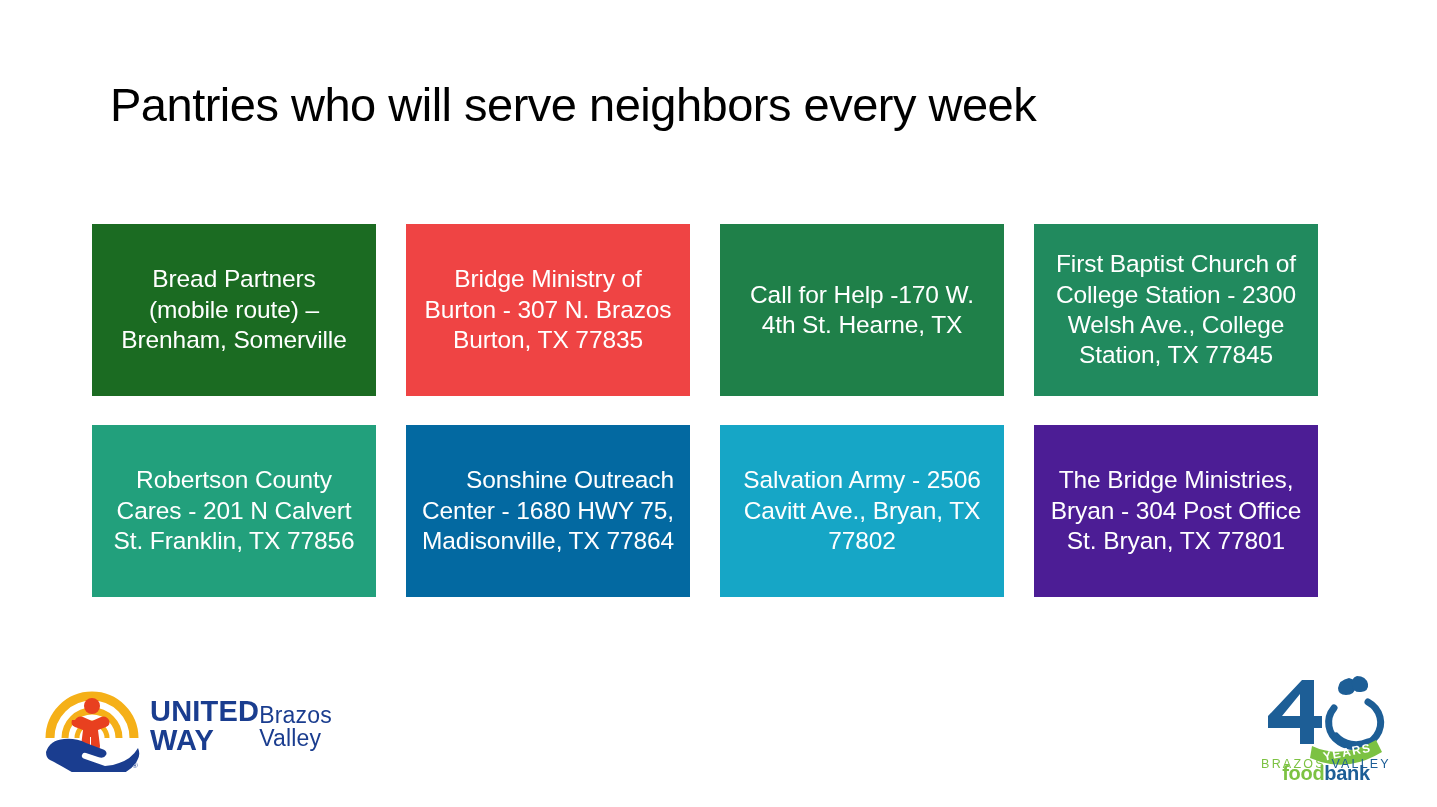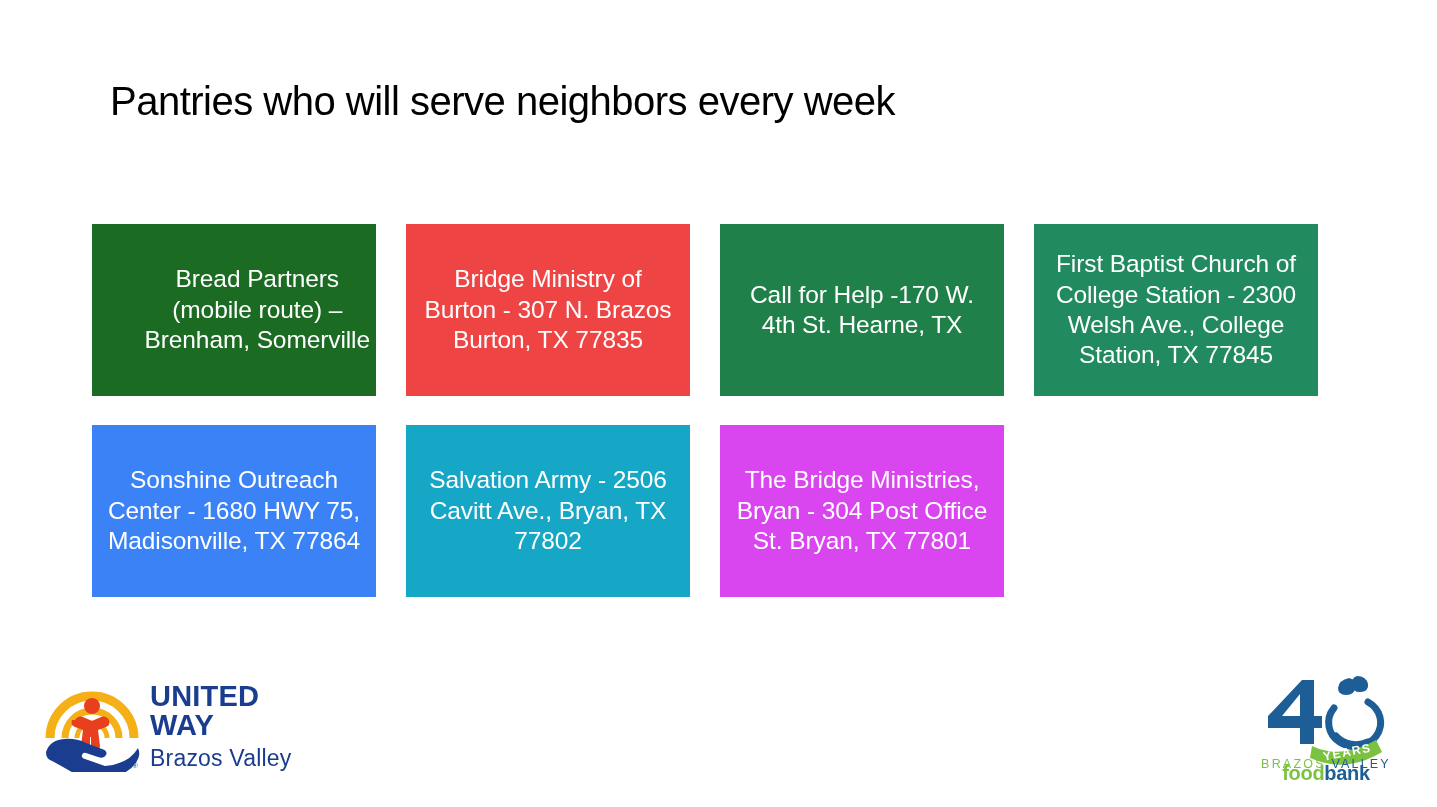--- a/index.html
+++ b/index.html
@@ -21,21 +21,21 @@
     inset: 0;
     background: #ffffff;
   }
 
   
   .slide-title {
     position: absolute;
     left: 110px;
     top: 78px;
     width: 1220px;
-    font-size: 40px;
+    font-size: 47px;
     line-height: 1.15;
     font-weight: 400;
     color: #000000;
     letter-spacing: -0.5px;
     white-space: nowrap;
   }
 
   
   .card-grid {
     position: absolute;
@@ -78,21 +78,21 @@
     gap: 10px;
   }
   .uw-mark {
     width: 96px;
     height: 92px;
     position: relative;
     flex: 0 0 auto;
   }
   .uw-words {
     display: flex;
-    flex-direction: column;
+    flex-direction: row;
     justify-content: center;
     line-height: 1;
   }
   .uw-line1 {
     font-size: 29px;
     font-weight: 700;
     color: #1a3d8f;
     letter-spacing: 0.2px;
   }
   .uw-line2 {
@@ -122,21 +122,21 @@
 </style>
 </head>
 <body style="background-color: rgb(255, 255, 255);">
 
 <div class="slide">
 
   <div class="slide-title">Pantries who will serve neighbors every week</div>
 
   <div class="card-grid">
 
-    <div class="card" style="background-color: rgb(27, 107, 34); justify-content: flex-end;">
+    <div class="card" style="background-color: rgb(27, 107, 34);">
       <span class="card-text">Bread Partners
 (mobile route) –
 Brenham, Somerville</span>
     </div>
 
     <div class="card" style="background-color: #ef4444;">
       <span class="card-text">Bridge Ministry of
 Burton - 307 N. Brazos
 Burton, TX 77835</span>
     </div>
@@ -146,34 +146,39 @@
 4th St. Hearne, TX</span>
     </div>
 
     <div class="card" style="background-color: rgb(33, 138, 94); text-align: center;">
       <span class="card-text">First Baptist Church of
 College Station - 2300
 Welsh Ave., College
 Station, TX 77845</span>
     </div>
 
-
-    <div class="card" style="background-color: #3b82f6;">
+    <div class="card" style="background-color: rgb(34, 160, 124);">
+      <span class="card-text">Robertson County
+Cares - 201 N Calvert
+St.  Franklin, TX 77856</span>
+    </div>
+
+    <div class="card" style="background-color: #0369a1; text-align: right;">
       <span class="card-text">Sonshine Outreach
 Center - 1680 HWY 75,
 Madisonville, TX 77864</span>
     </div>
 
     <div class="card" style="background-color: rgb(22, 166, 198); text-align: center;">
       <span class="card-text">Salvation Army - 2506
 Cavitt Ave., Bryan, TX
 77802</span>
     </div>
 
-    <div class="card" style="background-color: #d946ef;">
+    <div class="card" style="background-color: #4c1d95;">
       <span class="card-text">The Bridge Ministries,
 Bryan - 304 Post Office
 St. Bryan, TX 77801</span>
     </div>
 
   </div>
 
   <div class="uw-logo">
     <div class="uw-mark">
       <svg viewBox="0 0 96 92" width="96" height="92" aria-hidden="true">

